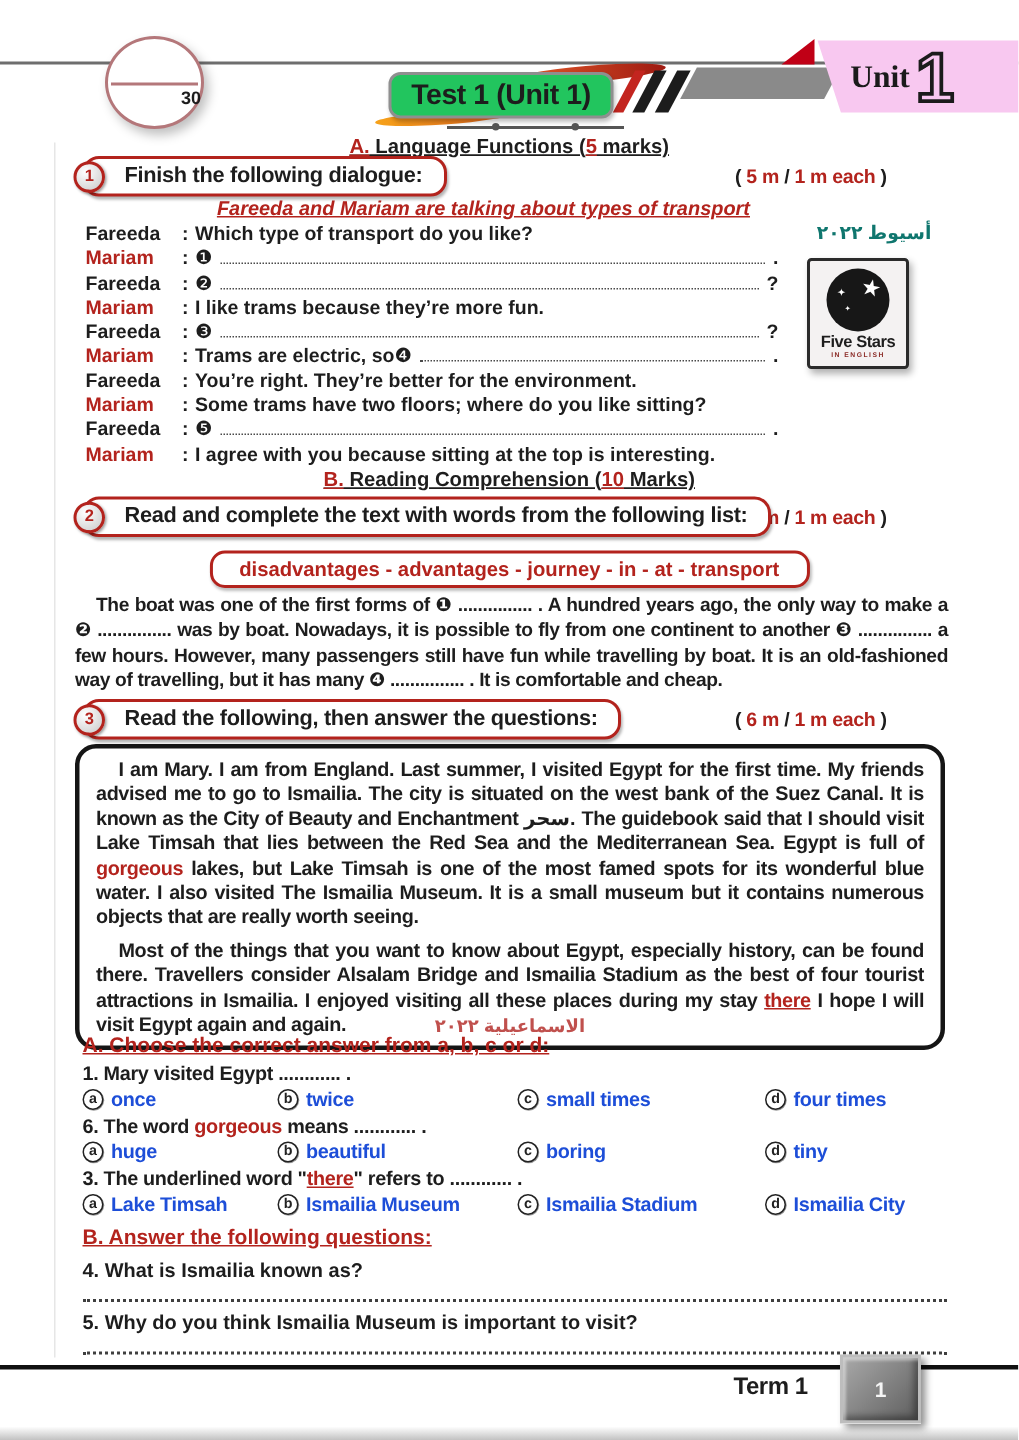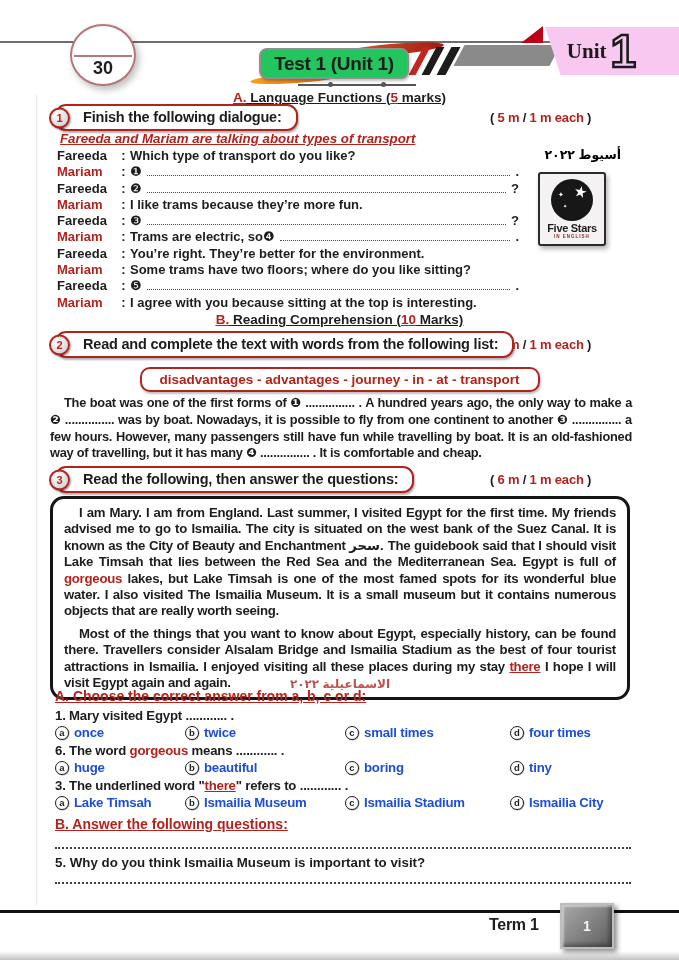--- a/index.html
+++ b/index.html
@@ -16,21 +16,21 @@
   
   .topline { position:absolute; top:41px; left:0; width:679px; height:2px; background:#6e6e6e; z-index:0; }
   .marginline { position:absolute; left:36px; top:95px; width:1px; height:810px; background:#e6e6e6; }
 
   .pagenum-circle {
     position:absolute; left:70px; top:24px; width:66px; height:62px;
     border:2px solid #b4777a; border-radius:50%; background:#fff; z-index:2;
     box-shadow: 3px 4px 7px rgba(0,0,0,.25);
   }
   .pagenum-circle::before { content:""; position:absolute; left:2px; right:2px; top:50%; height:1.5px; background:#b4777a; }
-  .pagenum { position:absolute; left:0; right:0; top:32px; text-align:center; font-size:18px; }
+  .pagenum { position:absolute; left:0; right:0; top:32px; text-align:right; font-size:12px; }
 
   .sw1 { position:absolute; left:338px; top:44px; width:106px; height:11px; border-radius:50%;
          background:linear-gradient(90deg,#e8602c,#9e1a12); transform:rotate(-5deg); z-index:1; }
   .sw2 { position:absolute; left:250px; top:74px; width:92px; height:9px; border-radius:50%;
          background:linear-gradient(90deg,#f6a21a,#e2641e); transform:rotate(-4deg); z-index:1; }
   .title-box {
     position:absolute; left:259px; top:48px; width:150px; height:31px; z-index:2;
     background:#22c55e; border:2px solid #8f8f8f; border-radius:8px;
     display:flex; align-items:center; justify-content:center;
     font-size:19px; letter-spacing:-0.3px; box-shadow:1px 2px 3px rgba(0,0,0,.25);
@@ -72,33 +72,33 @@
     background:radial-gradient(circle at 35% 30%, #ffffff, #c9c9c9);
     border:2px solid #b3231d; color:#b3231d; font-size:11px;
     display:flex; align-items:center; justify-content:center;
     box-shadow:1px 1px 2px rgba(0,0,0,.4);
   }
   #q1box { top:104px; } #q2box { top:331px; } #q3box { top:466px; }
   .marks { position:absolute; left:490px; width:150px; font-size:13px; letter-spacing:-0.2px; }
   #marks1 { top:110px; } #marks2 { top:337px; } #marks3 { top:472px; }
 
   
-  .dcontext { position:absolute; left:60px; top:131px; width:440px; text-align:left;
+  .dcontext { position:absolute; left:60px; top:131px; width:440px; text-align:right;
               font-size:13.3px; font-style:italic; color:#b3231d; text-decoration:underline; }
   .dialogue { position:absolute; left:57px; top:148px; width:462px; font-size:13px; }
   .dline { display:flex; line-height:16.3px; }
   .dspeaker { width:60px; flex:none; }
   .dcolon { width:13px; flex:none; text-align:center; }
   .dcontent { flex:1; display:flex; align-items:baseline; min-width:0; }
   .dnum { margin-right:3px; font-weight:400; }
   .dfill { flex:1; border-bottom:1.8px dotted #4a4a4a; height:12px; margin:0 5px 0 2px; }
   .dend { flex:none; }
 
   .src-top { position:absolute; right:58px; top:147px; width:120px; text-align:right;
-             direction:rtl; color:#000000; font-size:12.5px; }
+             direction:rtl; color:#0f766e; font-size:12.5px; }
   .logo { position:absolute; left:538px; top:172px; width:68px; height:74px;
           background:#f4f2f2; border:2px solid #2b2b2b; border-radius:3px;
           box-shadow:2px 3px 5px rgba(0,0,0,.3);
           display:flex; flex-direction:column; align-items:center; }
   .logo-circle { width:42px; height:42px; border-radius:50%; background:#171717; margin-top:5px; position:relative; }
   .logo-star  { position:absolute; right:6px; top:4px; color:#fff; font-size:15px; transform:rotate(12deg); }
   .logo-spark1 { position:absolute; left:7px; top:12px; color:#fff; font-size:7px; }
   .logo-spark2 { position:absolute; left:12px; top:24px; color:#fff; font-size:5px; }
   .logo-title { font-size:11px; color:#1d1d1d; margin-top:1px; letter-spacing:-0.3px; }
   .logo-sub { font-size:4.5px; color:#8a2a25; letter-spacing:1px; }
@@ -365,20 +365,21 @@
         </span>
         <span class="opt">
           <span class="optletter">d</span>
           <span class="opttext">Ismailia City</span>
         </span>
       </div>
     </div>
 
   <div class="ansb-header">B. Answer the following questions:</div>
   <div class="shortans">
+      <div class="saq">4. What is Ismailia known as?</div>
       <div class="dotline"></div>
       <div class="saq">5. Why do you think Ismailia Museum is important to visit?</div>
       <div class="dotline"></div>
     </div>
 
   <div class="footer-line"></div>
   <div class="footer-term">Term 1</div>
   <div class="footer-box">
     <span>1</span>
   </div>

